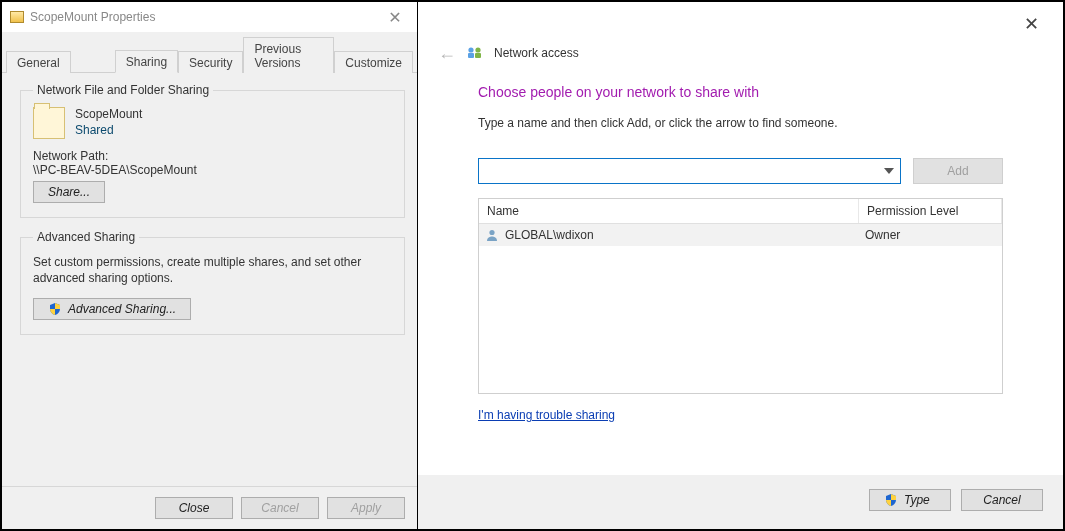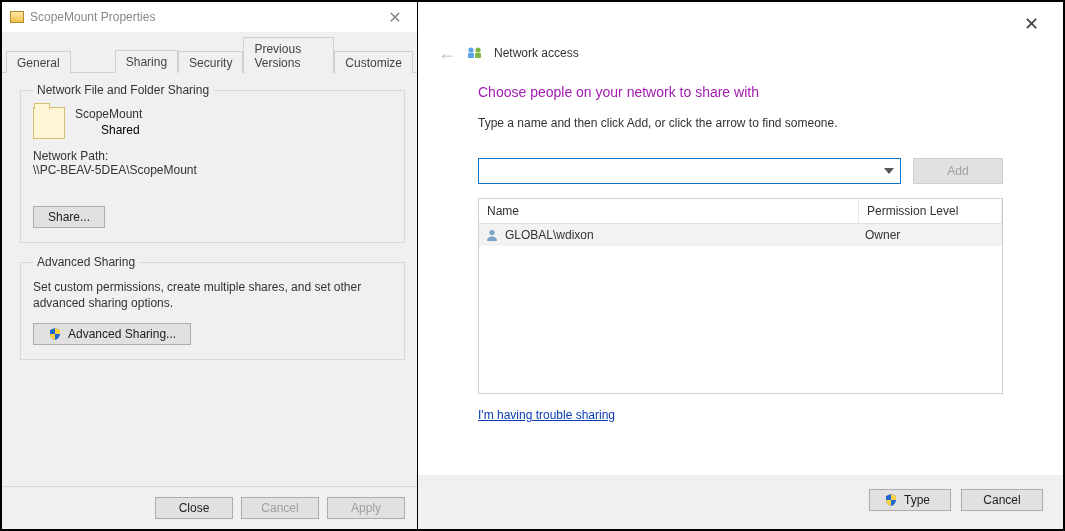--- a/index.html
+++ b/index.html
@@ -44,26 +44,26 @@
     .share-row { display:flex; align-items:flex-start; gap:10px; margin-bottom:10px;}
     .folder-big {
       width: 32px; height: 32px;
       background: #fff6d8; border:1px solid #d7c074; position:relative; flex:0 0 32px;
     }
     .folder-big:before{
       content:""; position:absolute; top:-5px; left:0; width:14px; height:5px;
       background:#fff6d8; border:1px solid #d7c074; border-bottom:none;
     }
     .share-name { line-height:1.3; color:#333;}
-    .share-status { color:#000000;margin-left:26px; }
+    .share-status { color:#0c4a6e; }
     .netpath-label { color:#333; margin-top:2px;}
-    .netpath  { color:#333; margin-bottom:29px;}
+    .netpath  { color:#333; margin-bottom:4px;}
     button.win {
       background: #e1e1e1; border: 1px solid #adadad; padding: 3px 14px;
-      color:#222; min-width: 72px; cursor:default;
+      color:#222; min-width: 72px; cursor:default;font-style:italic;
     }
     button.win:disabled { color:#a0a0a0; }
     button.win.has-shield { display:inline-flex; align-items:center; gap:6px;}
     .shield {
       display:inline-block; width:14px; height:14px; position:relative;
     }
     .shield svg{ display:block;}
     .adv-desc { color:#333; margin-bottom:12px; line-height:1.35;}
     .props-footer {
       display:flex; justify-content:flex-end; gap:8px; padding:10px 12px 10px;

